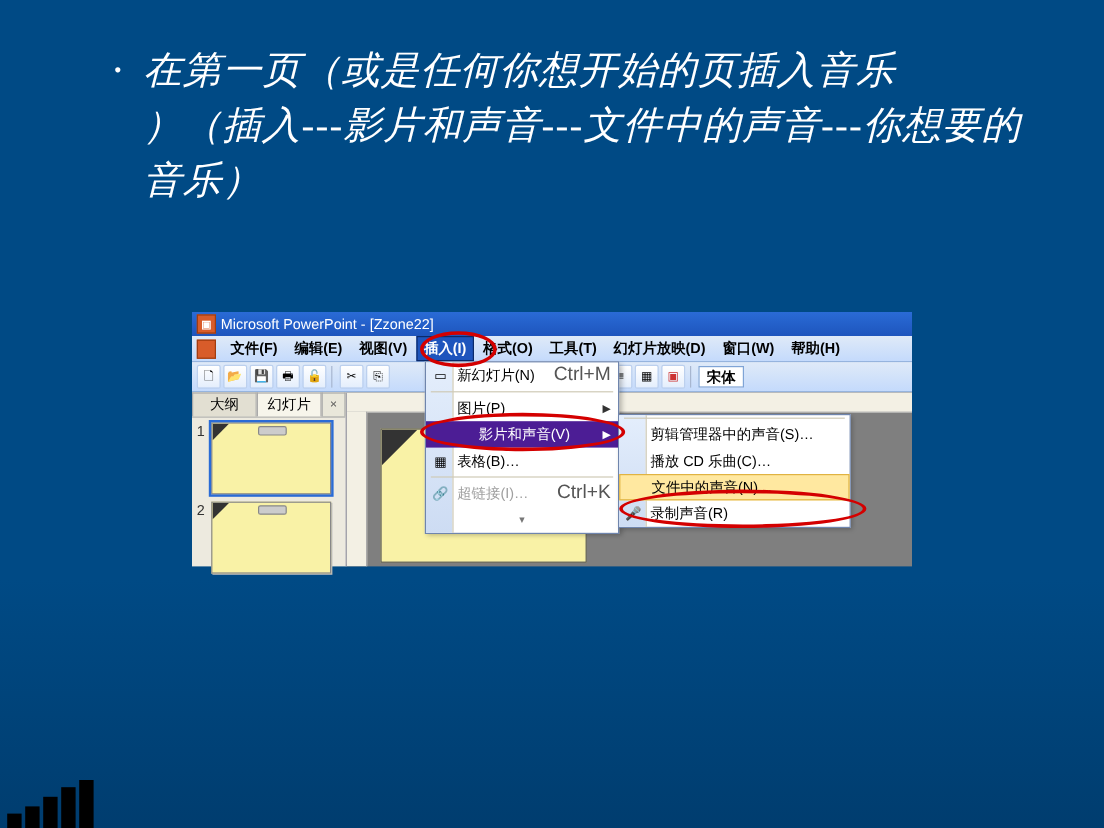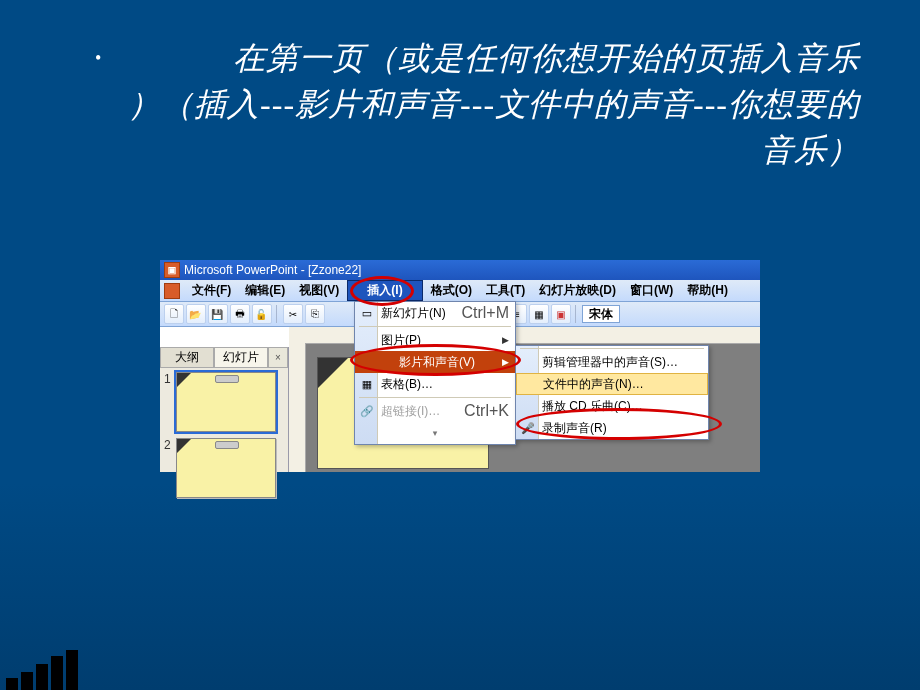--- a/index.html
+++ b/index.html
@@ -28,21 +28,20 @@
     line-height: 46px;
     margin-right: 18px;
     color: #fff;
   }
   .bullet-text {
     font-size: 32px;
     line-height: 46px;
     font-style: italic;
     letter-spacing: 1px;
     white-space: pre-wrap;
-    text-align: right;
   }
   .decor-bars {
     position: absolute;
     left: 0;
     bottom: 0;
     display: flex;
     align-items: flex-end;
     gap: 3px;
     padding-left: 6px;
     padding-bottom: 0;
@@ -105,21 +104,21 @@
   }
   .menu-item {
     padding: 2px 6px;
     cursor: default;
     font-weight: bold;
   }
   .menu-item.active {
     background: #1e55bd;
     color: #fff;
     border: 1px solid #0a2a6a;
-    padding: 1px 19px;
+    padding: 1px 5px;
   }
   .toolbar {
     height: 24px;
     background: linear-gradient(#dfeaf8, #c4dafc);
     display: flex;
     align-items: center;
     padding-left: 4px;
     gap: 2px;
     border-bottom: 1px solid #7fa4d6;
   }
@@ -153,21 +152,20 @@
 
   .workarea {
     display: flex;
     height: 145px;
   }
   .leftpane {
     width: 128px;
     background: #edeadf;
     border-right: 1px solid #99a;
     position: relative;
-    margin-top: 20px;
   }
   .tabs {
     display: flex;
     height: 20px;
     background: #e9e7da;
     border-bottom: 1px solid #aaa;
     font-size: 12px;
   }
   .tab {
     flex: 1;
@@ -252,21 +250,21 @@
     color: #555;
     font-size: 16px;
   }
   .dd-item .arrow {
     margin-left: auto;
     margin-right: 6px;
     font-size: 9px;
     color: #333;
   }
   .dd-item.hover {
-    background: #c2410c;
+    background: #4c1d95;
     color: #fff;
     padding-left: 44px;
   }
   .dd-item.disabled { color: #a0a0a0; }
   .dd-sep {
     height: 1px;
     background: #cfcab6;
     margin: 2px 4px;
   }
   .dd-leftbar {
@@ -443,25 +441,25 @@
         <span style="font-size:9px;color:#777;">▾</span>
       </div>
     </div>
 
     <div class="submenu">
       <div class="dd-leftbar"></div>
       <div class="dd-sep"></div>
       <div class="dd-item">
         <span>剪辑管理器中的声音(S)…</span>
       </div>
+      <div class="dd-item">
+        <span>播放 CD 乐曲(C)…</span>
+      </div>
       <div class="dd-item highlight">
         <span>文件中的声音(N)…</span>
-      </div>
-      <div class="dd-item">
-        <span>播放 CD 乐曲(C)…</span>
       </div>
       <div class="dd-item">
         <span class="ico">🎤</span>
         <span>录制声音(R)</span>
       </div>
     </div>
 
     <div class="circle" style="left:190px; top:16px; width:58px; height:24px;"></div>
     <div class="circle" style="left:190px; top:84px; width:165px; height:26px;"></div>
     <div class="circle" style="left:356px; top:148px; width:200px; height:26px;"></div>

